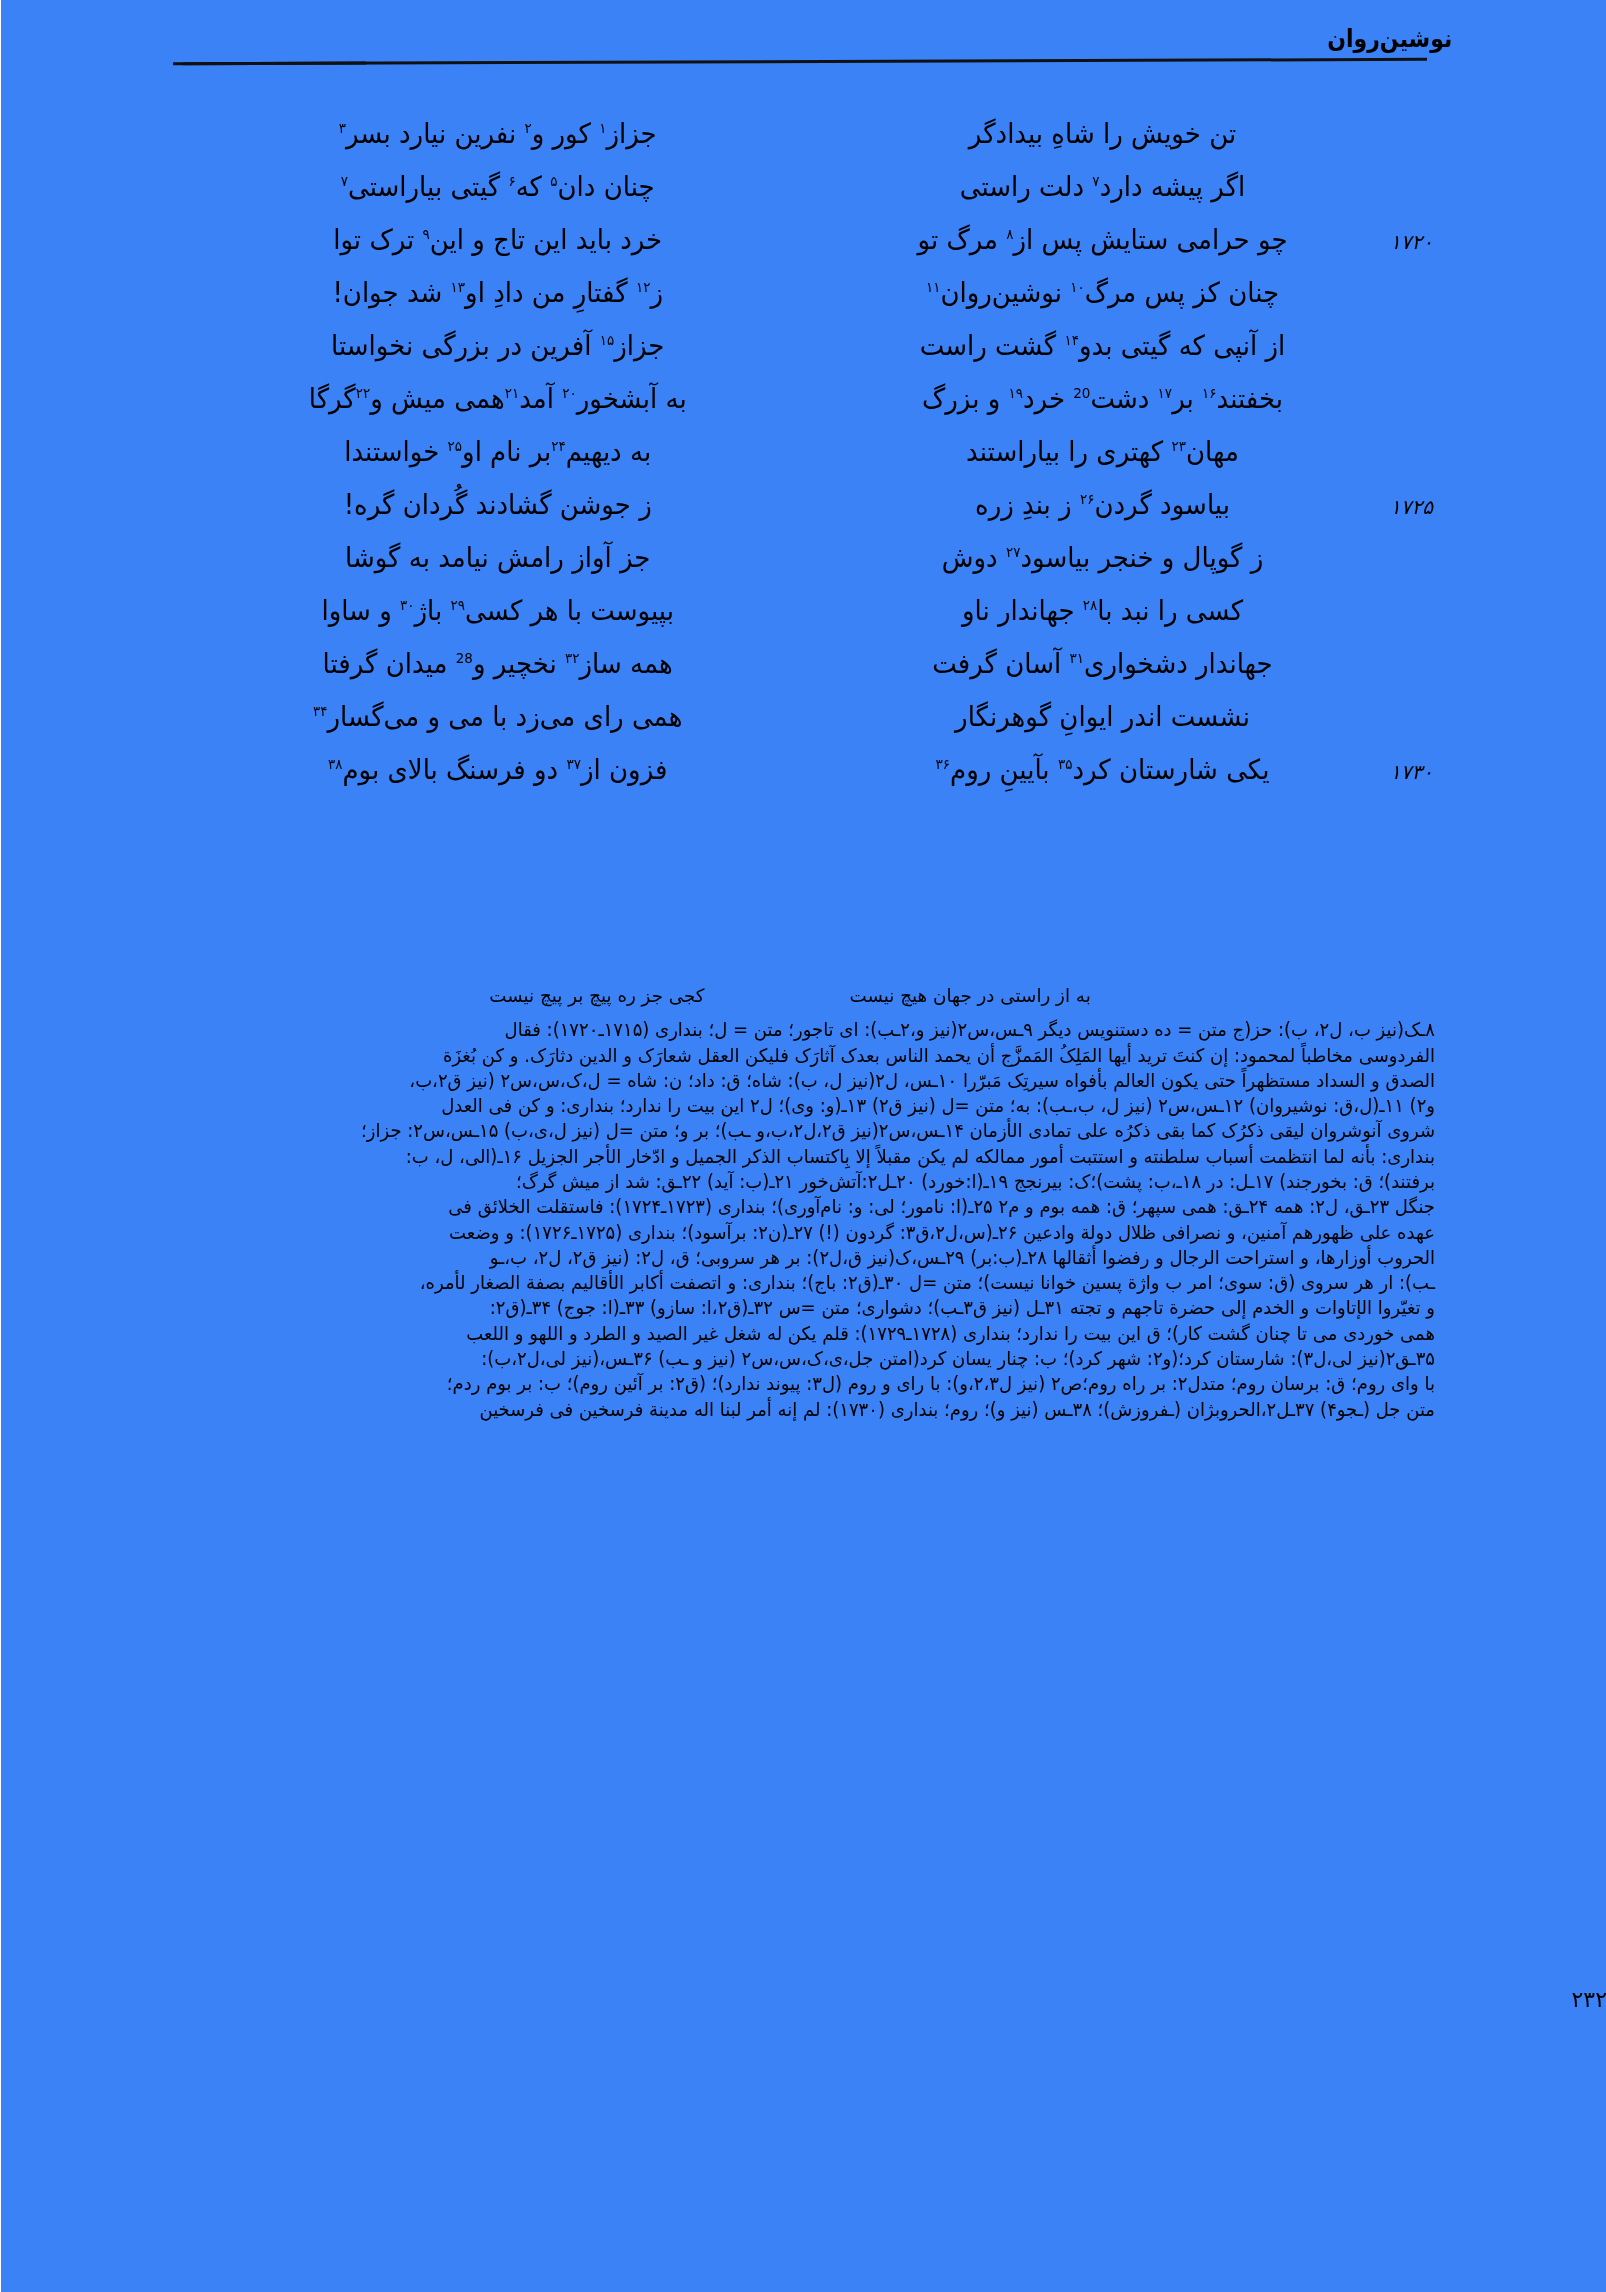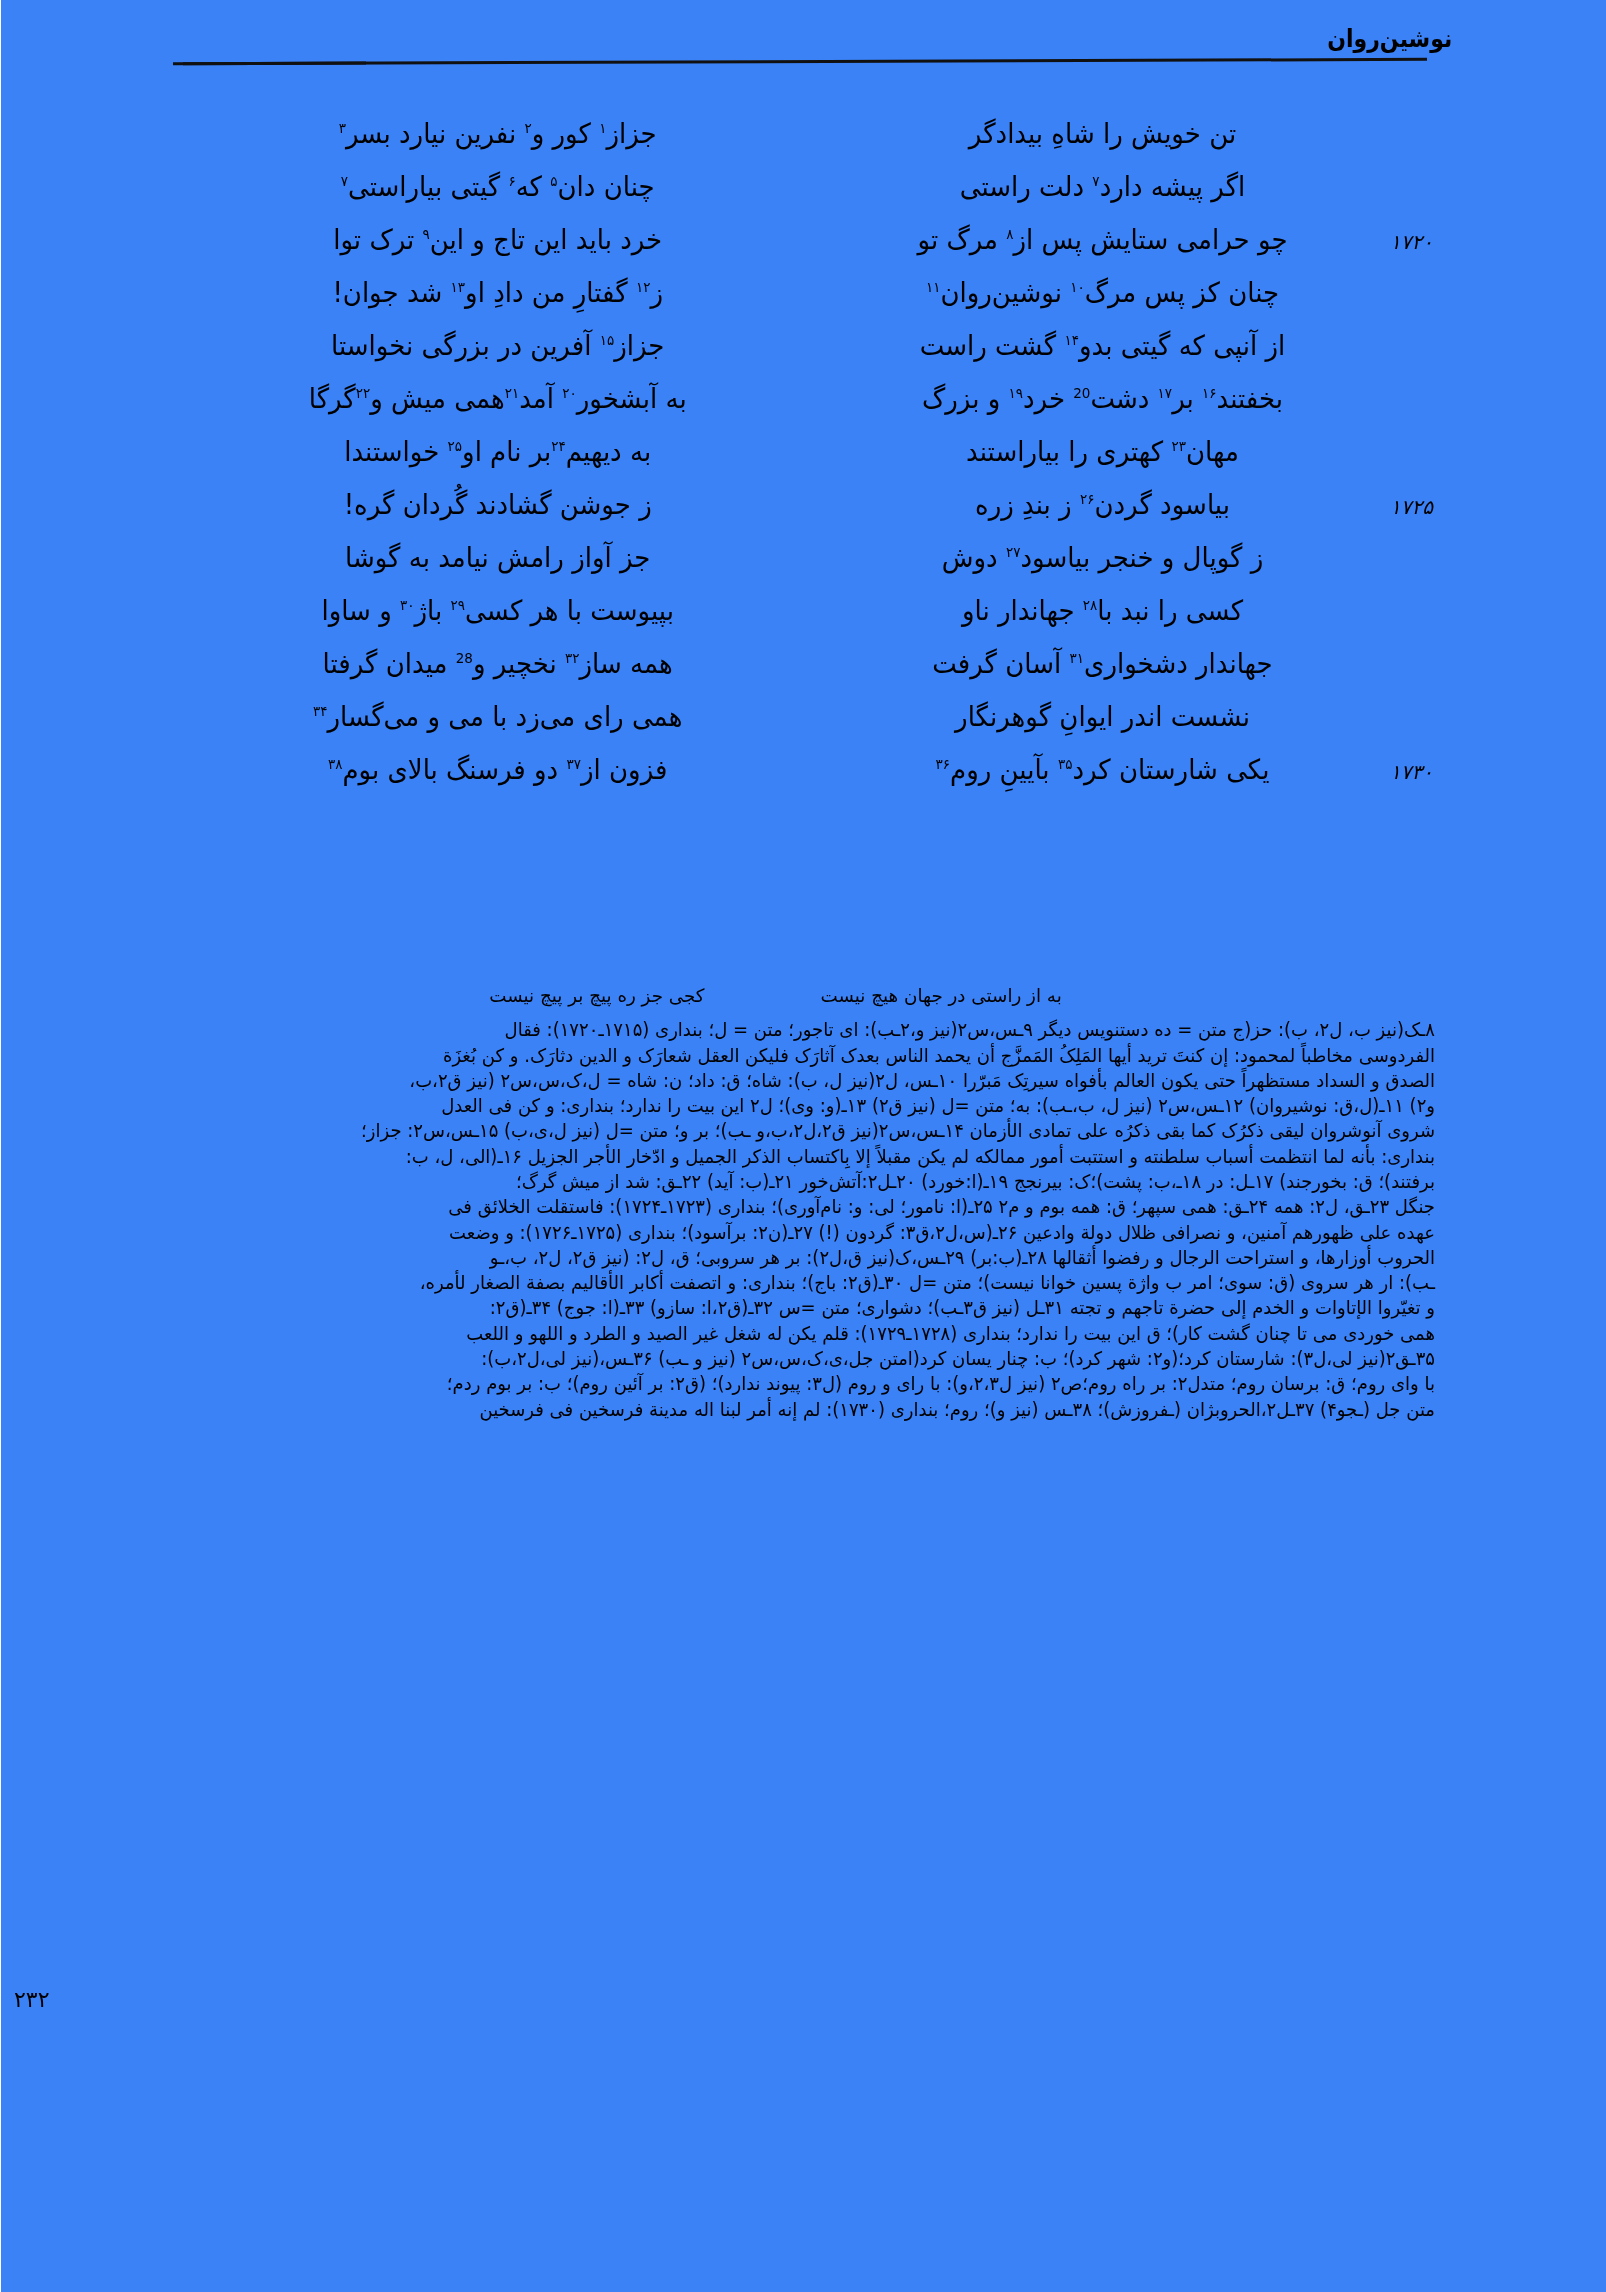--- a/index.html
+++ b/index.html
@@ -129,34 +129,36 @@
   .app-insert-verse {
     display: flex;
     justify-content: center;
     gap: 116px;
     font-size: 18.3px;
     margin: 9.7px 0 11.6px 0;
     padding-right: 58px;
   }
   .app-insert-verse span {
     white-space: nowrap;
+    margin-left: 29px;
   }
   .app-block-2 {
     margin-top: 5.8px;
   }
 
   
   .folio {
     position: absolute;
     bottom: 280px;
-    left: 14px;
+    left: 0;
     right: 0;
-    text-align: left;
+    text-align: right;
     font-size: 22px;
     letter-spacing: 1px;
+    padding-left: 18px;
   }
 </style>
 </head>
 <body>
 
 <div class="page">
 
   <div class="running-head">
     <div class="running-head-title">نوشین‌روان</div>
   </div>

